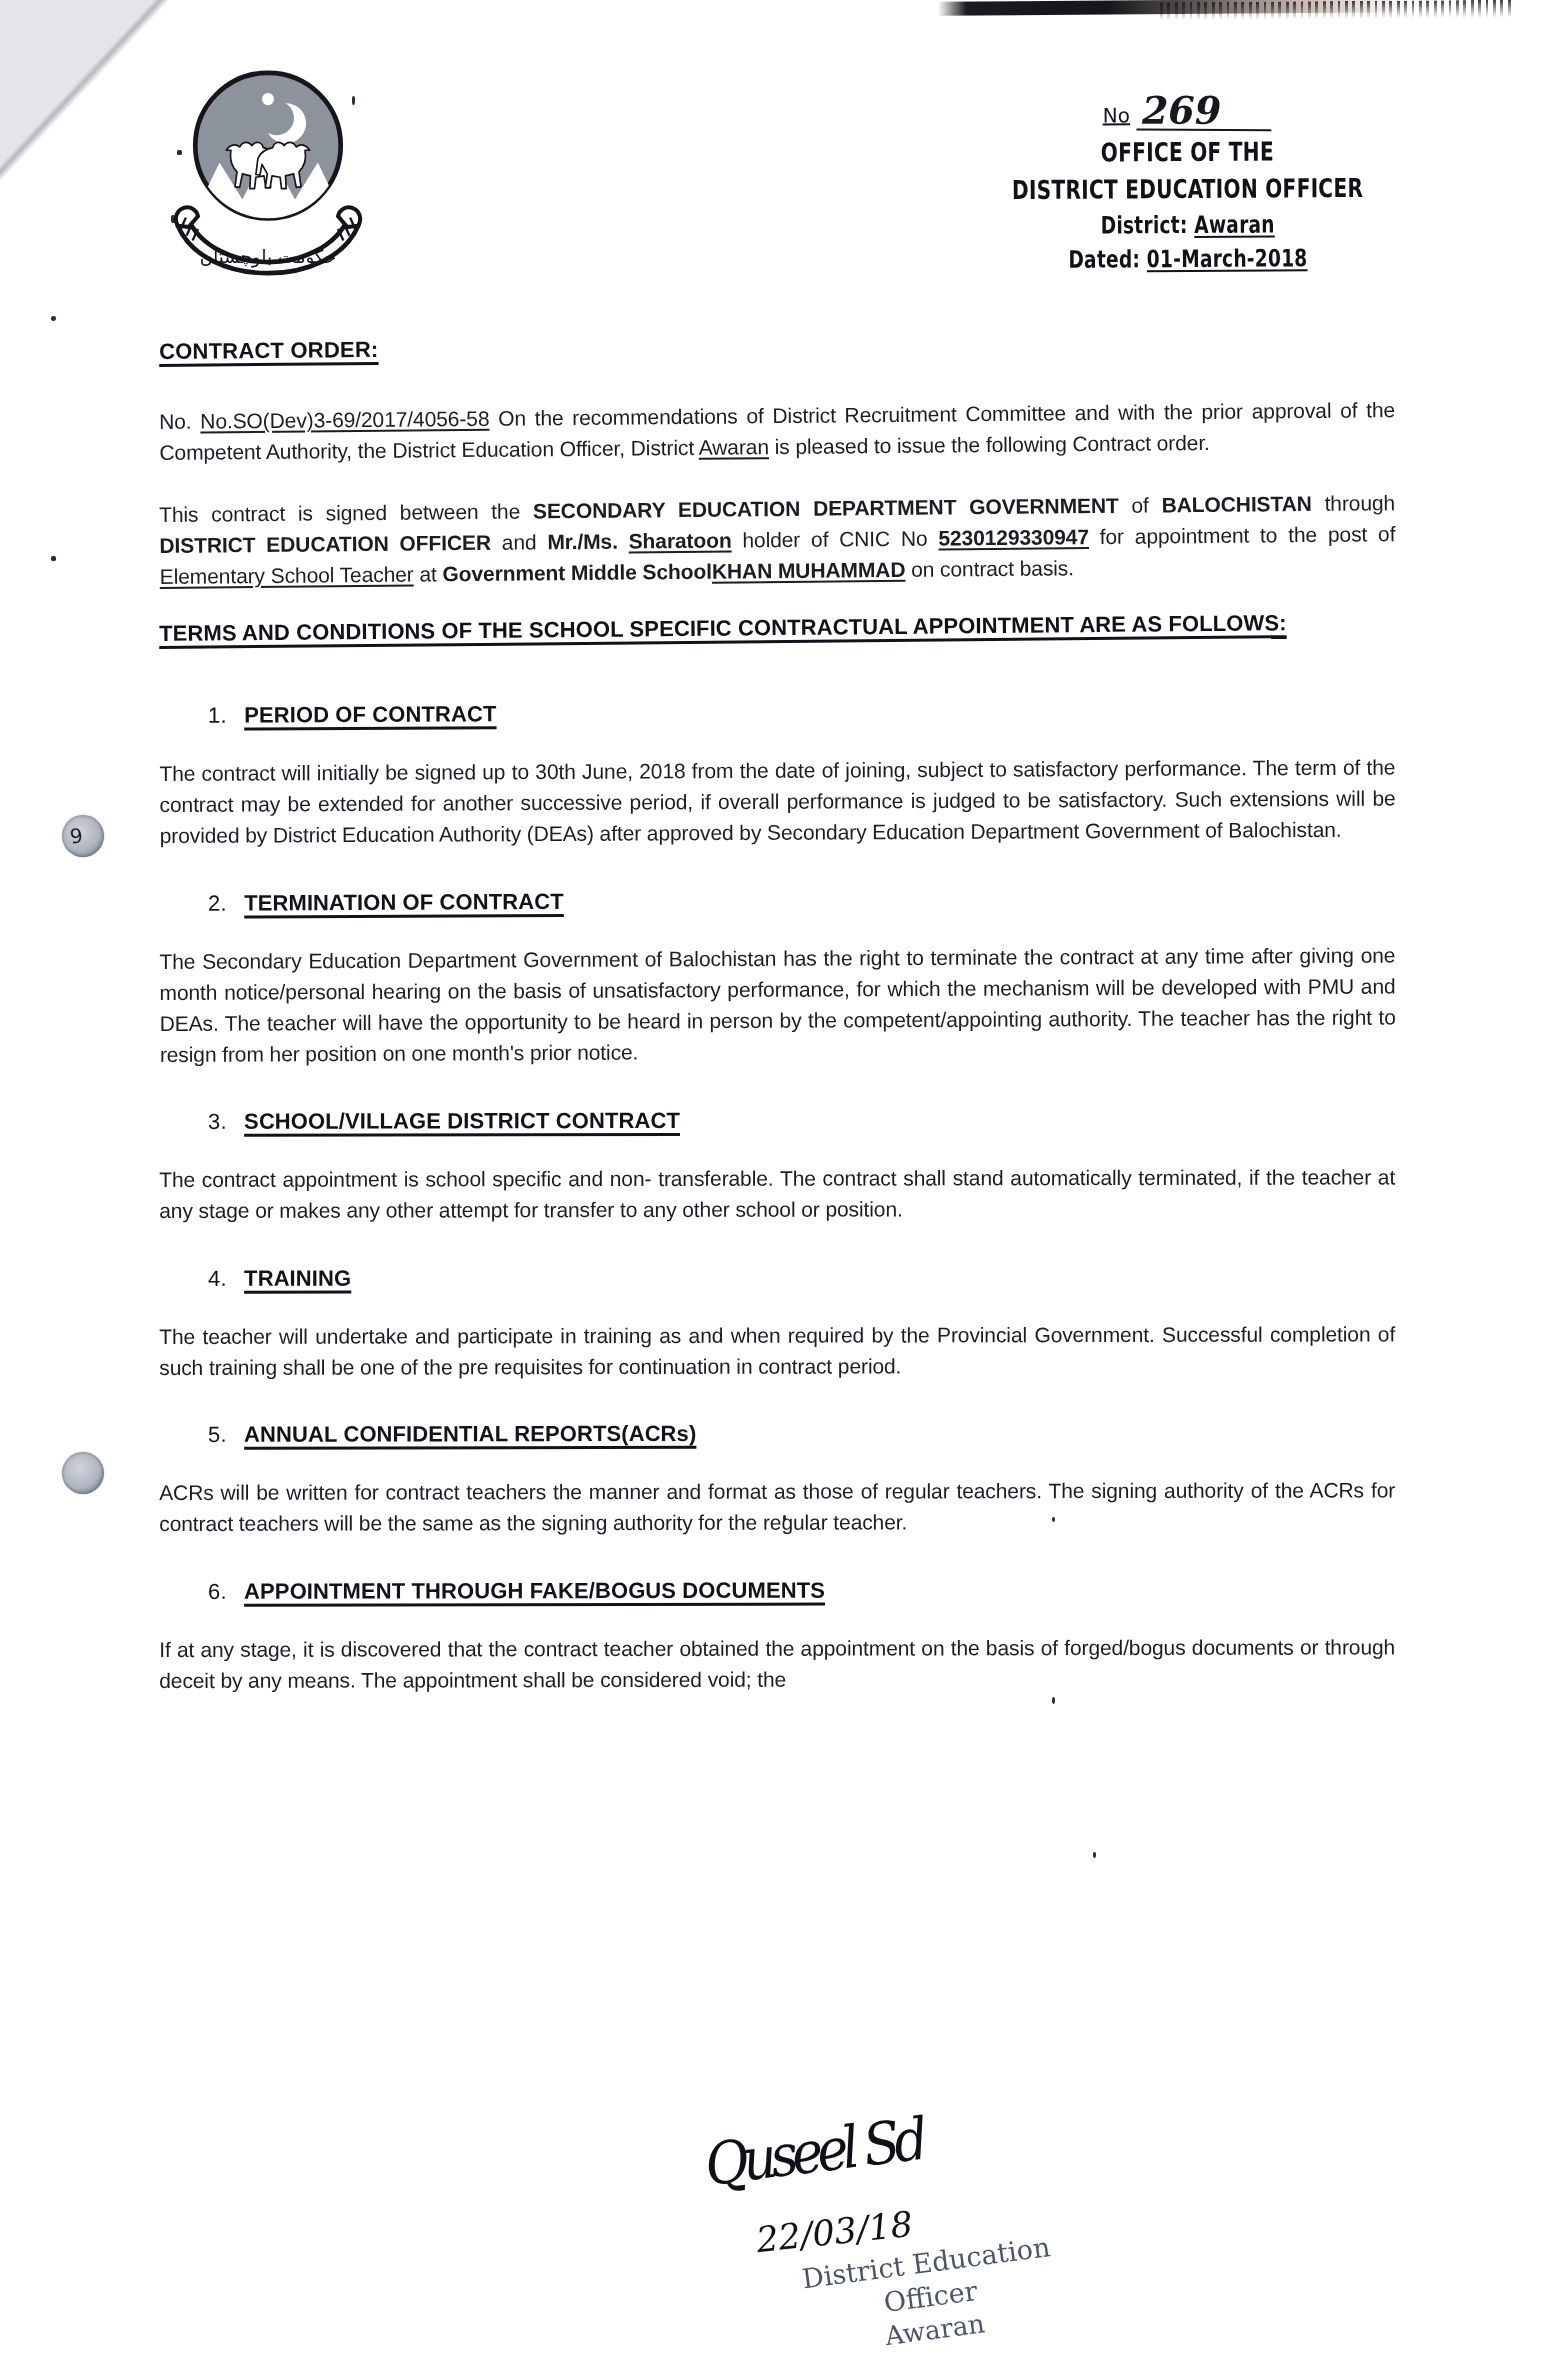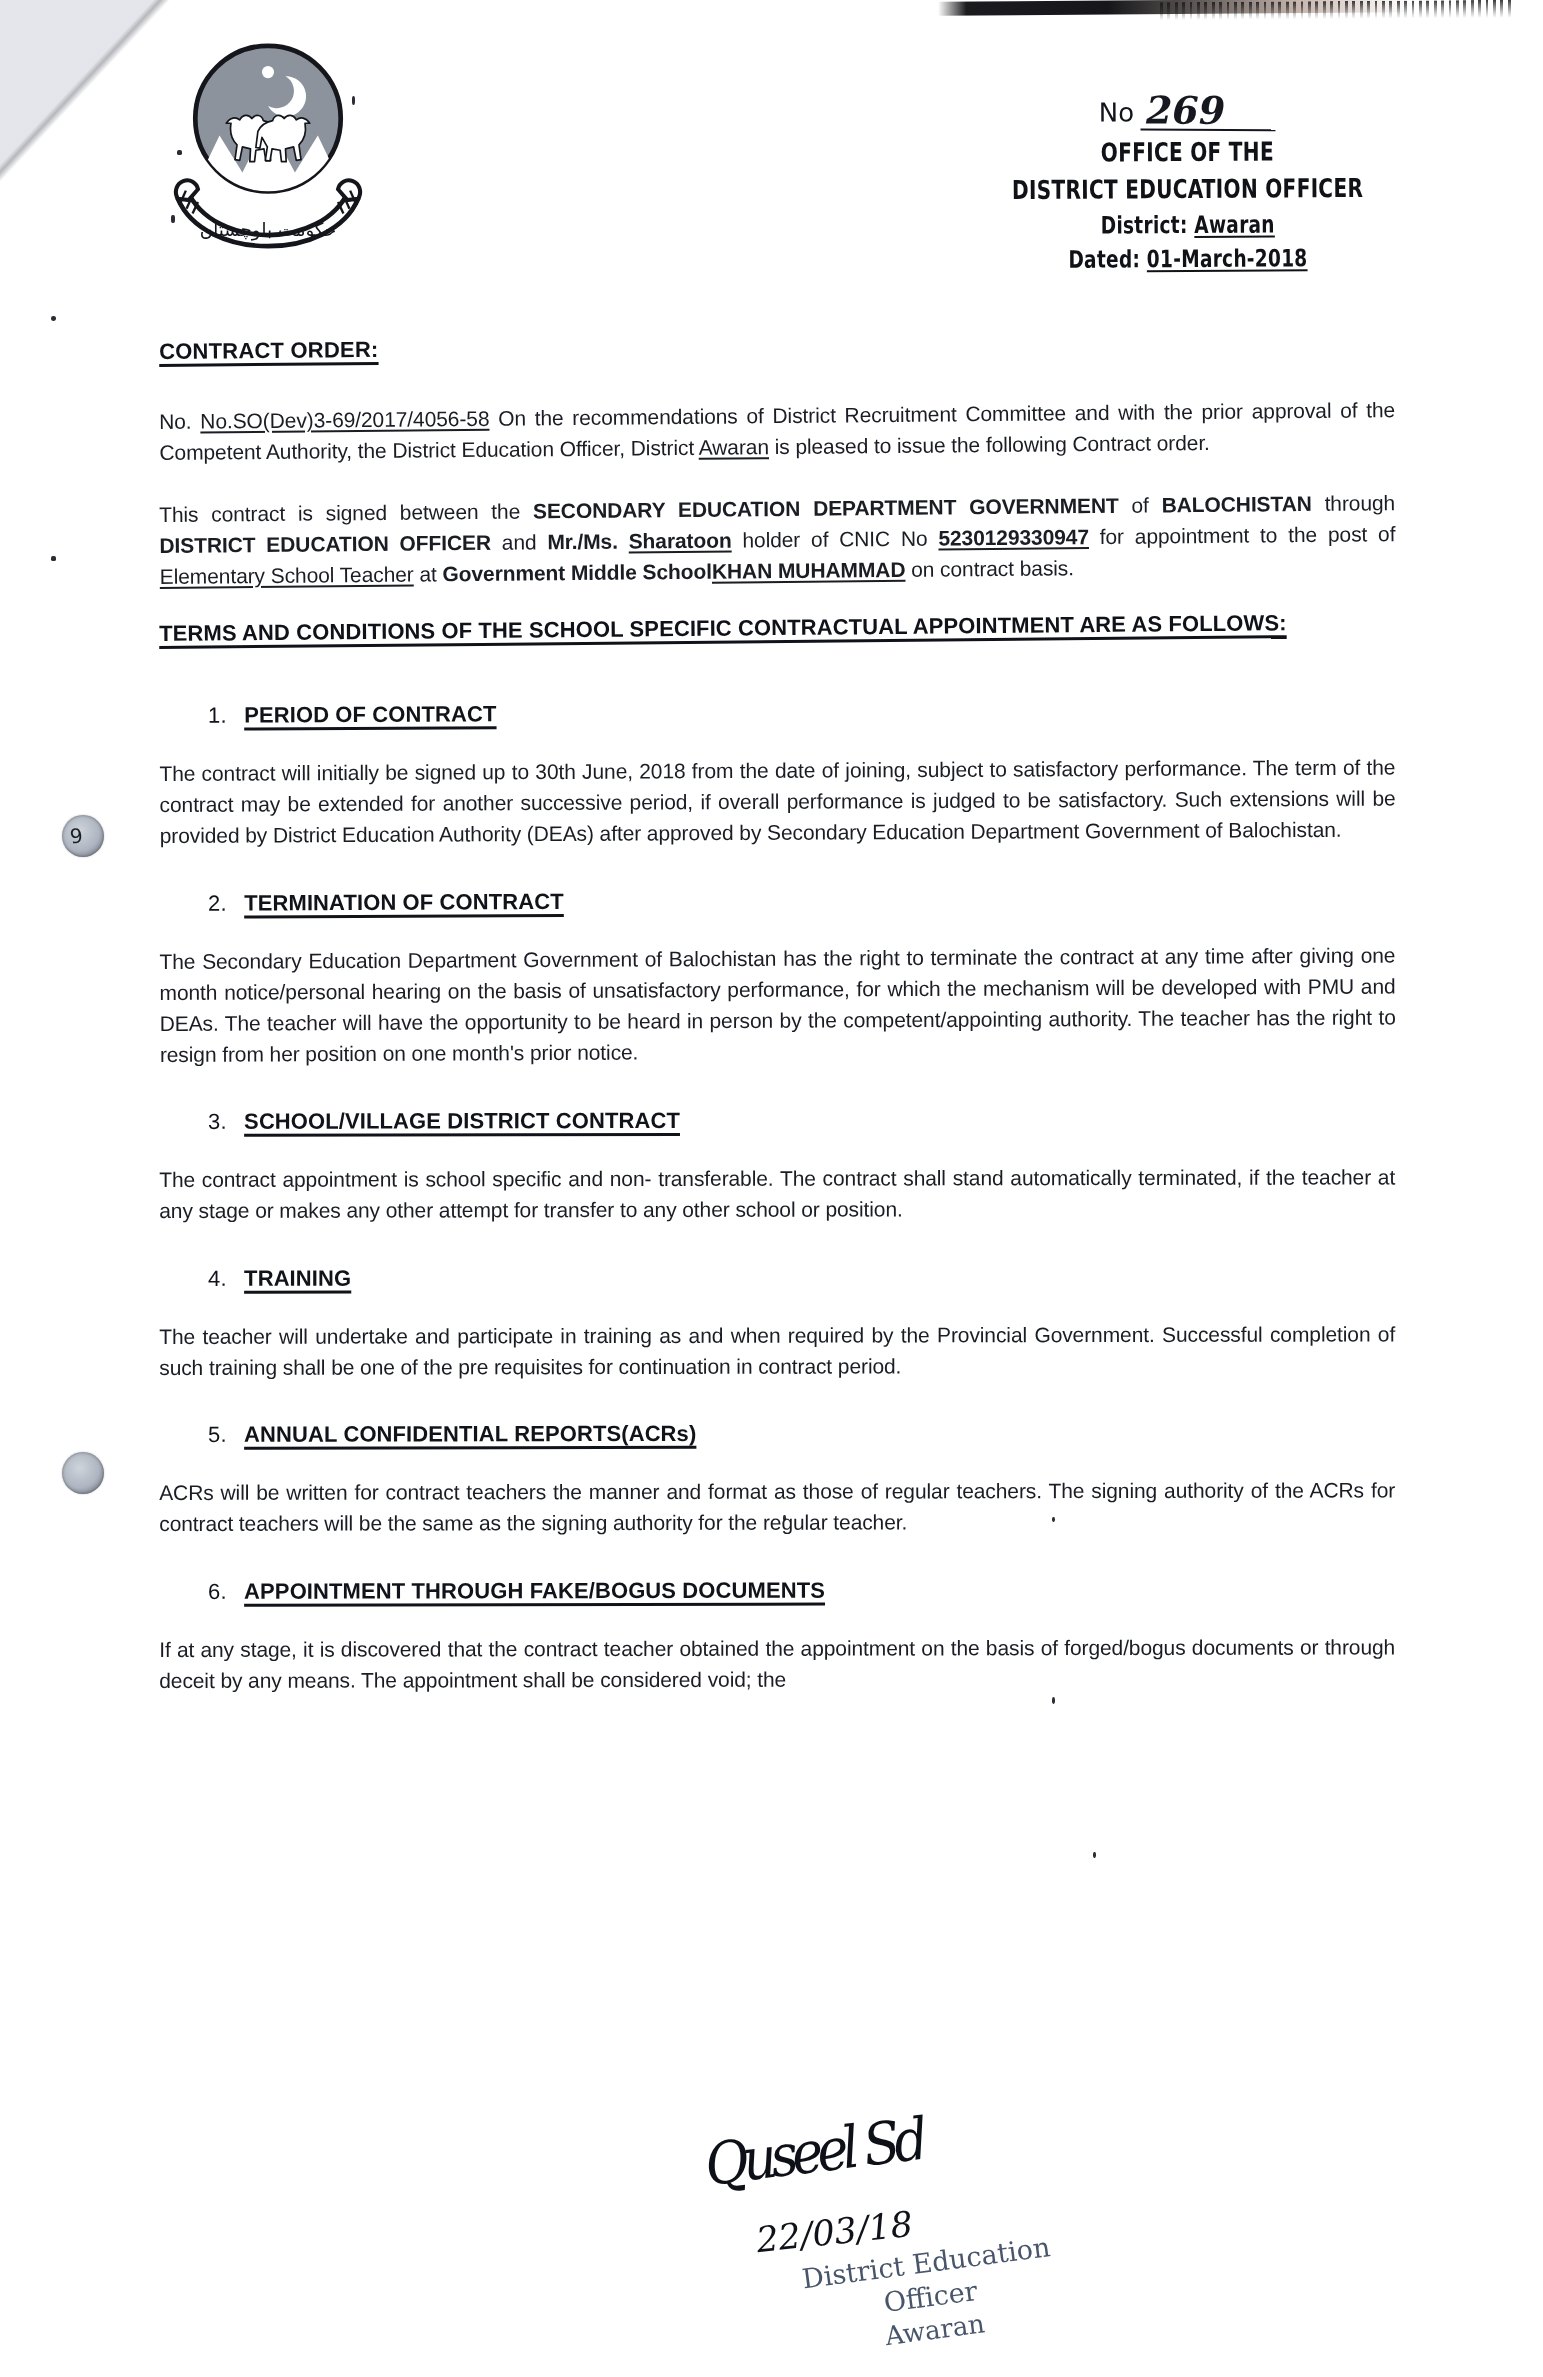--- a/index.html
+++ b/index.html
@@ -78,43 +78,44 @@
   }
   .speck {
     position: absolute;
     background: #2b2d35;
     border-radius: 40%;
   }
 
   
   .emblem {
     position: absolute;
-    top: 34px; left: 167px;
+    top: 61px; left: 167px;
     width: 202px; height: 223px;
   }
   .header-block {
     position: absolute;
     top: 94px; left: 931px;
     width: 513px;
     text-align: center;
     transform: rotate(-0.35deg);
   }
   .no-line {
     display: flex;
     align-items: flex-end;
     justify-content: center;
     gap: 6.7px;
     margin-bottom: 2.7px;
   }
   .no-label {
     font-family: "DejaVu Sans", sans-serif;
-    font-size: 26px;
+    font-size: 20px;
     letter-spacing: 0.1px;
     color: #12141b;
     padding-bottom: 4px;
+    text-decoration: underline;
   }
   .no-value {
     font-family: "DejaVu Serif", serif;
     font-style: italic;
     font-size: 38px;
     font-weight: 700;
     line-height: 0.9;
     color: #16181f;
     border-bottom: 2.7px solid #15171e;
     padding: 0 50px 1.3px 5.4px;

